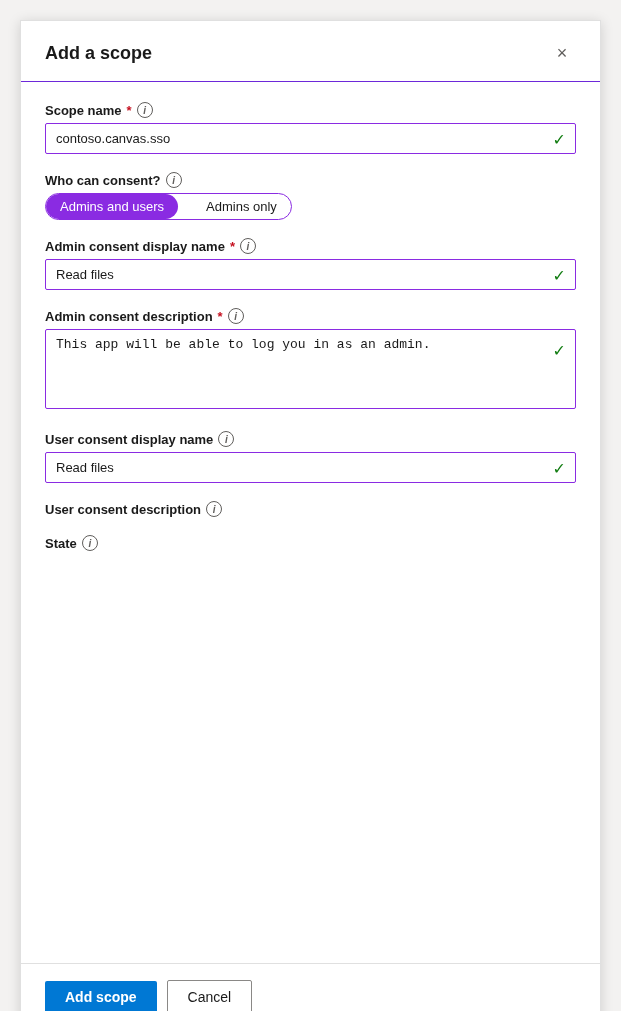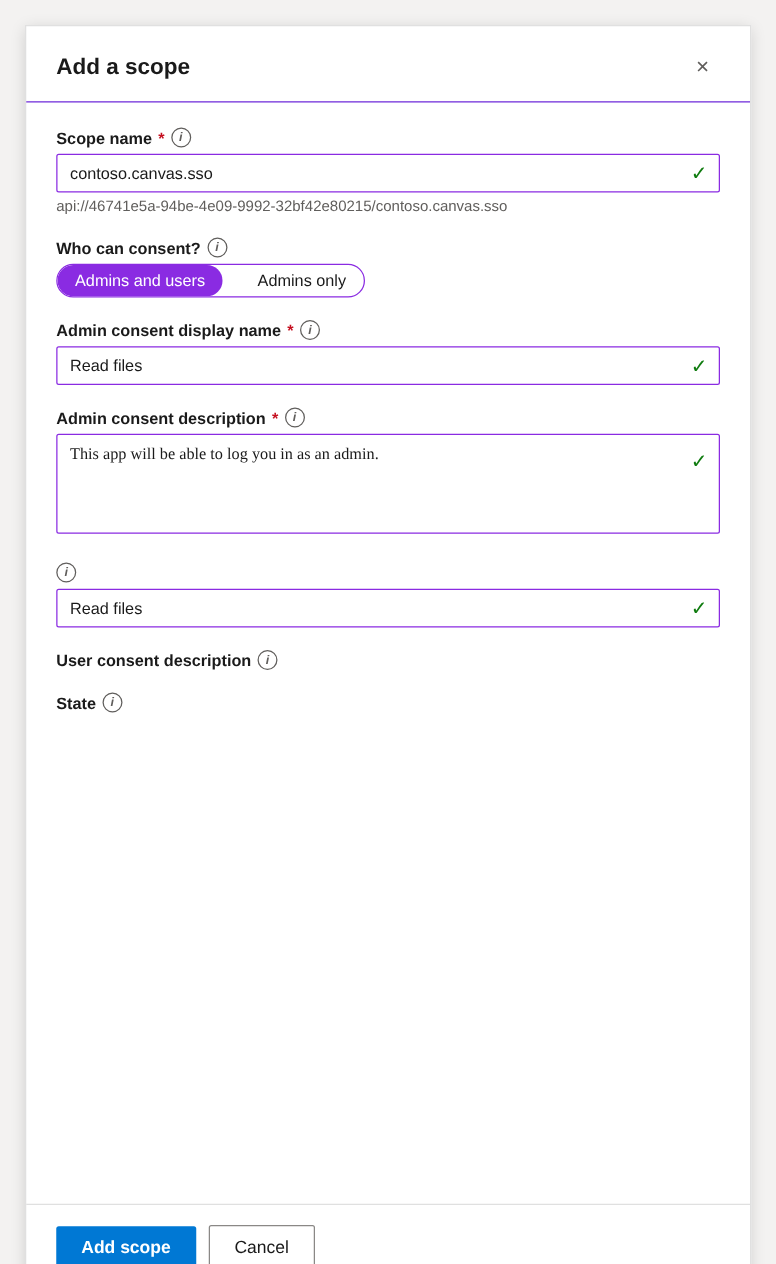--- a/index.html
+++ b/index.html
@@ -113,21 +113,21 @@
     .field-textarea {
       width: 100%;
       border: 1px solid #8a2be2;
       border-radius: 2px;
       padding: 7px 48px 7px 10px;
       font-size: 13px;
       color: #1a1a1a;
       outline: none;
       resize: none;
       height: 80px;
-      font-family: Liberation Serif, serif;
+      font-family: Liberation Mono, monospace;
     }
     .field-textarea.active-focus {
       border-color: #0078d4;
       border-width: 2px;
     }
     .scope-url {
       font-size: 12px;
       color: #605e5c;
       margin-top: 4px;
     }
@@ -225,21 +225,20 @@
     <div class="field-group">
       <div class="field-label">
         <span>Scope name</span>
         <span class="required">*</span>
         <span class="info-icon">i</span>
       </div>
       <div class="input-wrapper">
         <input class="field-input" type="text" value="contoso.canvas.sso" style="">
         <span class="input-checkmark">✓</span>
       </div>
-      <div class="scope-url">api://46741e5a-94be-4e09-9992-32bf42e80215/contoso.canvas.sso</div>
     </div>
 
     <div class="field-group">
       <div class="field-label">
         <span>Who can consent?</span>
         <span class="info-icon">i</span>
       </div>
       <div class="toggle-group">
         <button class="toggle-option active">Admins and users</button>
         <button class="toggle-option inactive">Admins only</button>
@@ -265,20 +264,21 @@
         <span class="info-icon">i</span>
       </div>
       <div class="input-wrapper">
         <textarea class="field-textarea" style="">This app will be able to log you in as an admin.</textarea>
         <span class="textarea-checkmark">✓</span>
       </div>
     </div>
 
     <div class="field-group">
       <div class="field-label">
+        <span>User consent display name</span>
         <span class="info-icon">i</span>
       </div>
       <div class="input-wrapper">
         <input class="field-input" type="text" value="Read files" style="">
         <span class="input-checkmark">✓</span>
       </div>
     </div>
 
     <div class="field-group">
       <div class="field-label">

